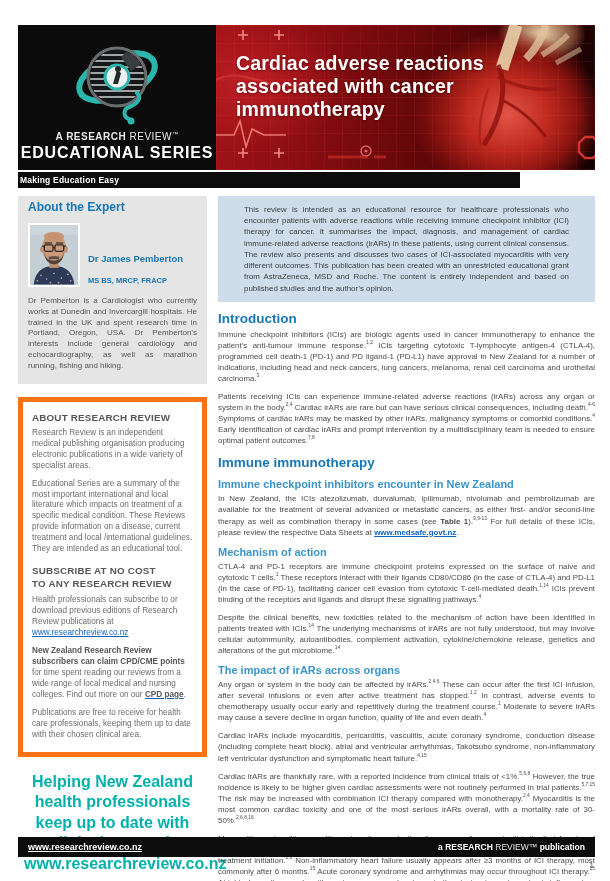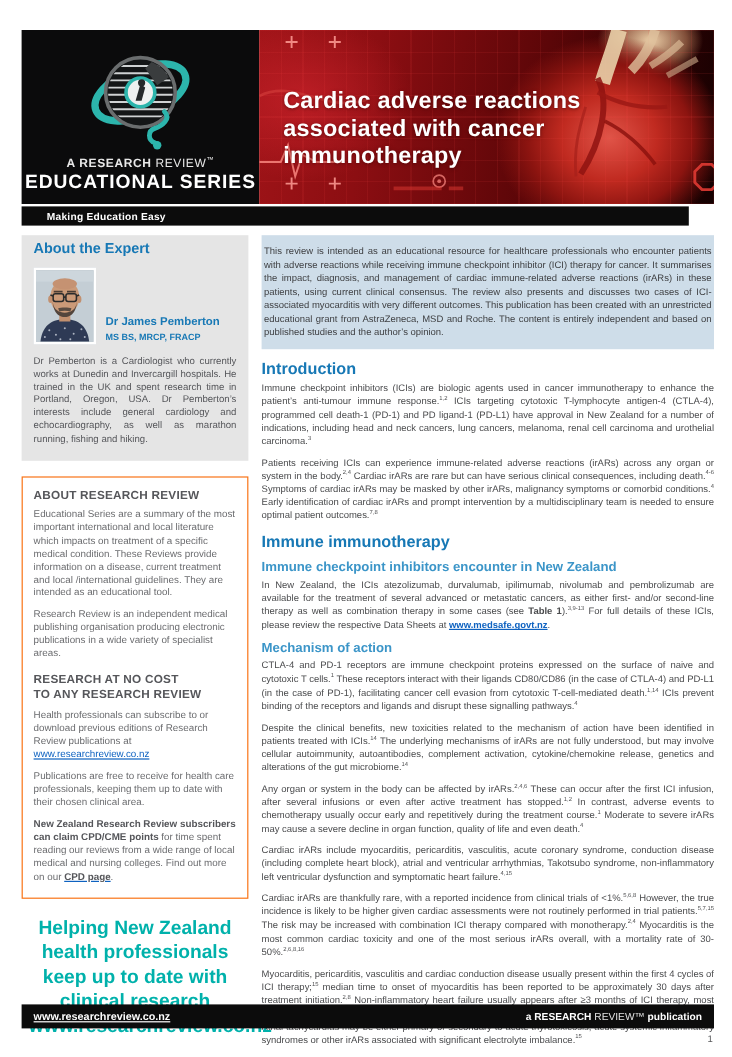--- a/index.html
+++ b/index.html
@@ -21,56 +21,56 @@
       radial-gradient(55px 38px at 86% 6%, #eccfa8 0%, rgba(200,140,100,0.55) 55%, rgba(120,40,30,0) 80%),
       radial-gradient(120px 90px at 10% 40%, rgba(220,40,50,0.55) 0%, rgba(150,10,20,0.0) 75%),
       linear-gradient(100deg, #a01418 0%, #8c0e12 25%, #5c0608 60%, #270203 88%, #140101 100%);
   }
   .hero::before { content:""; position:absolute; inset:0;
     background:
       repeating-linear-gradient(0deg, rgba(255,70,70,0.10) 0 1px, transparent 1px 18px),
       repeating-linear-gradient(90deg, rgba(255,70,70,0.10) 0 1px, transparent 1px 18px);
   }
   .hero-art { position:absolute; inset:0; width:100%; height:100%; }
-  .hero-title { position:absolute; left:20px; top:48px; width:340px; color:#ffffff; font-size:19.5px; line-height:1.17; font-weight:bold; letter-spacing:0.2px; text-shadow:0 1px 3px rgba(60,0,0,0.6); }
-
-  .edu-bar { position:absolute; left:18px; top:172px; width:556px; height:16px; background:#0c0c0c; color:#fff; font-size:8.5px; font-weight:bold; line-height:16px; padding-left:21px; letter-spacing:0.2px; }
+  .hero-title { position:absolute; left:20px; top:27px; width:340px; color:#ffffff; font-size:19.5px; line-height:1.17; font-weight:bold; letter-spacing:0.2px; text-shadow:0 1px 3px rgba(60,0,0,0.6); }
+
+  .edu-bar { position:absolute; left:18px; top:172px; width:502px; height:16px; background:#0c0c0c; color:#fff; font-size:8.5px; font-weight:bold; line-height:16px; padding-left:2px; letter-spacing:0.2px; }
 
   
   .sidebar { position:absolute; left:18px; top:196px; width:189px; }
   .expert-box { background:#e5e5e5; padding:4px 10px 12px 10px; }
   .expert-box h2 { color:#1778b5; font-size:12px; margin-bottom:9px; }
   .expert-row { display:flex; align-items:flex-end; }
   .expert-photo { width:52px; height:64px; border:2px solid #fff; background:#c2cdd4; flex:0 0 auto; }
   .expert-id { margin-left:8px; padding-bottom:2px; }
   .expert-name { color:#1778b5; font-size:9.5px; font-weight:bold; }
-  .expert-creds { color:#1778b5; font-size:7.5px; font-weight:bold; margin-top:2px; }
+  .expert-creds { color:#1778b5; font-size:7.5px; font-weight:bold; margin-top:12px; }
   .expert-bio { margin-top:9px; color:#55565a; font-size:8px; line-height:1.35; text-align:justify; }
 
-  .rr-box { margin-top:13px; background:#fff; border:1px solid #f97316; padding:10px 9px 11px 9px; }
+  .rr-box { margin-top:13px; background:#fff; border:5px solid #f97316; padding:10px 9px 11px 9px; }
   .rr-box h3 { color:#55565a; font-size:9.8px; letter-spacing:0.2px; margin-bottom:5px; }
   .rr-box h3.sub2 { margin-top:10px; line-height:1.25; }
   .rr-box p { color:#6b6c6f; font-size:8.2px; line-height:1.34; margin-bottom:7px; }
   .rr-box p:last-child { margin-bottom:0; }
   .rr-box a.slink { color:#0e62c0; text-decoration:underline; cursor:pointer; }
   .rr-box b { color:#55565a; }
 
   .teal-tagline { margin-top:15px; text-align:center; color:#00b1ab; font-weight:bold; font-size:16px; line-height:1.28; padding:0 6px; }
 
   .logo-footer { margin-top:13px; display:flex; align-items:center; padding-left:2px; }
   .logo-footer .lf-text { margin-left:4px; }
   .lf-main { font-size:14px; color:#4a4b4d; letter-spacing:0.3px; }
   .lf-main .w1 { font-weight:bold; }
   .lf-main .w2 { font-weight:normal; color:#8a8b8d; }
   .lf-main .tm { font-size:7px; vertical-align:super; color:#8a8b8d; }
   .lf-tag { font-size:6.6px; color:#2cb5ac; margin-top:1px; }
 
   
   .main { position:absolute; left:218px; top:196px; width:377px; }
-  .abstract { background:#cedde9; padding:8px 2px; color:#3f4043; font-size:7.9px; line-height:1.42; text-align:justify; }
+  .abstract { background:#cedde9; padding:8px 26px; color:#3f4043; font-size:7.9px; line-height:1.42; text-align:justify; }
   h2.section { color:#1778b5; font-size:13.5px; margin:9px 0 3px 0; }
   h3.subsection { color:#3b95c8; font-size:11px; margin:8px 0 3px 0; }
   p.body { color:#4a4b4d; font-size:7.9px; line-height:1.4; text-align:justify; margin-bottom:7px; }
   p.body sup, .abstract sup { font-size:0.62em; line-height:0; vertical-align:super; }
   p.body a.link { color:#0e62c0; text-decoration:underline; font-weight:bold; cursor:pointer; }
   p.body b { font-weight:bold; }
 
   
   .footer-bar { position:absolute; left:18px; top:837px; width:577px; height:20px; background:#0c0c0c; display:flex; align-items:center; justify-content:space-between; padding:0 10px; }
   .footer-link { color:#fff; font-weight:bold; font-size:9px; text-decoration:underline; cursor:pointer; }
@@ -201,26 +201,26 @@
         <div class="expert-id">
           <div class="expert-name">Dr James Pemberton</div>
           <div class="expert-creds">MS BS, MRCP, FRACP</div>
         </div>
       </div>
       <p class="expert-bio">Dr Pemberton is a Cardiologist who currently works at Dunedin and Invercargill hospitals. He trained in the UK and spent research time in Portland, Oregon, USA. Dr Pemberton’s interests include general cardiology and echocardiography, as well as marathon running, fishing and hiking.</p>
     </div>
 
     <div class="rr-box">
       <h3>ABOUT RESEARCH REVIEW</h3>
+      <p>Research Review is an independent medical publishing organisation producing electronic publications in a wide variety of specialist areas.</p>
       <p>Educational Series are a summary of the most important international and local literature which impacts on treatment of a specific medical condition. These Reviews provide information on a disease, current treatment and local /international guidelines. They are intended as an educational tool.</p>
-      <p>Research Review is an independent medical publishing organisation producing electronic publications in a wide variety of specialist areas.</p>
-      <h3 class="sub2"><span>RESEARCH AT NO COST</span><br><span>TO ANY RESEARCH REVIEW</span></h3>
+      <h3 class="sub2"><span>SUBSCRIBE AT NO COST</span><br><span>TO ANY RESEARCH REVIEW</span></h3>
       <p>Health professionals can subscribe to or download previous editions of Research Review publications at <a class="slink">www.researchreview.co.nz</a></p>
+      <p><b>New Zealand Research Review subscribers can claim CPD/CME points</b> for time spent reading our reviews from a wide range of local medical and nursing colleges. Find out more on our <a class="slink"><b>CPD page</b></a>.</p>
       <p>Publications are free to receive for health care professionals, keeping them up to date with their chosen clinical area.</p>
-      <p><b>New Zealand Research Review subscribers can claim CPD/CME points</b> for time spent reading our reviews from a wide range of local medical and nursing colleges. Find out more on our <a class="slink"><b>CPD page</b></a>.</p>
     </div>
 
     <div class="teal-tagline">Helping New Zealand health professionals keep up to date with clinical research www.researchreview.co.nz</div>
 
     <div class="logo-footer">
       <svg width="42" height="42" viewBox="0 0 42 42">
         <ellipse cx="20" cy="19" rx="19" ry="10" fill="none" stroke="#2cb5ac" stroke-width="3" transform="rotate(-22 20 19)"></ellipse>
         <circle cx="20" cy="19" r="12.5" fill="#ffffff" stroke="#3a3d3e" stroke-width="2"></circle>
         <g stroke="#9aa0a1" stroke-width="1">
           <line x1="10" y1="13" x2="30" y2="13"></line>
@@ -248,20 +248,21 @@
     <p class="body">Patients receiving ICIs can experience immune-related adverse reactions (irARs) across any organ or system in the body.<sup>2,4</sup> Cardiac irARs are rare but can have serious clinical consequences, including death.<sup>4-6</sup> Symptoms of cardiac irARs may be masked by other irARs, malignancy symptoms or comorbid conditions.<sup>4</sup> Early identification of cardiac irARs and prompt intervention by a multidisciplinary team is needed to ensure optimal patient outcomes.<sup>7,8</sup></p>
 
     <h2 class="section">Immune immunotherapy</h2>
     <h3 class="subsection">Immune checkpoint inhibitors encounter in New Zealand</h3>
     <p class="body">In New Zealand, the ICIs atezolizumab, durvalumab, ipilimumab, nivolumab and pembrolizumab are available for the treatment of several advanced or metastatic cancers, as either first- and/or second-line therapy as well as combination therapy in some cases (see <b>Table 1</b>).<sup>3,9-13</sup> For full details of these ICIs, please review the respective Data Sheets at <a class="link">www.medsafe.govt.nz</a>.</p>
 
     <h3 class="subsection">Mechanism of action</h3>
     <p class="body">CTLA-4 and PD-1 receptors are immune checkpoint proteins expressed on the surface of naive and cytotoxic T cells.<sup>1</sup> These receptors interact with their ligands CD80/CD86 (in the case of CTLA-4) and PD-L1 (in the case of PD-1), facilitating cancer cell evasion from cytotoxic T-cell-mediated death.<sup>1,14</sup> ICIs prevent binding of the receptors and ligands and disrupt these signalling pathways.<sup>4</sup></p>
     <p class="body">Despite the clinical benefits, new toxicities related to the mechanism of action have been identified in patients treated with ICIs.<sup>14</sup> The underlying mechanisms of irARs are not fully understood, but may involve cellular autoimmunity, autoantibodies, complement activation, cytokine/chemokine release, genetics and alterations of the gut microbiome.<sup>14</sup></p>
 
+    <h3 class="subsection">The impact of irARs across organs</h3>
     <p class="body">Any organ or system in the body can be affected by irARs.<sup>2,4,6</sup> These can occur after the first ICI infusion, after several infusions or even after active treatment has stopped.<sup>1,2</sup> In contrast, adverse events to chemotherapy usually occur early and repetitively during the treatment course.<sup>1</sup> Moderate to severe irARs may cause a severe decline in organ function, quality of life and even death.<sup>4</sup></p>
     <p class="body">Cardiac irARs include myocarditis, pericarditis, vasculitis, acute coronary syndrome, conduction disease (including complete heart block), atrial and ventricular arrhythmias, Takotsubo syndrome, non-inflammatory left ventricular dysfunction and symptomatic heart failure.<sup>4,15</sup></p>
     <p class="body">Cardiac irARs are thankfully rare, with a reported incidence from clinical trials of &lt;1%.<sup>5,6,8</sup> However, the true incidence is likely to be higher given cardiac assessments were not routinely performed in trial patients.<sup>5,7,15</sup> The risk may be increased with combination ICI therapy compared with monotherapy.<sup>2,4</sup> Myocarditis is the most common cardiac toxicity and one of the most serious irARs overall, with a mortality rate of 30-50%.<sup>2,6,8,16</sup></p>
     <p class="body">Myocarditis, pericarditis, vasculitis and cardiac conduction disease usually present within the first 4 cycles of ICI therapy;<sup>15</sup> median time to onset of myocarditis has been reported to be approximately 30 days after treatment initiation.<sup>2,8</sup> Non-inflammatory heart failure usually appears after ≥3 months of ICI therapy, most commonly after 6 months.<sup>15</sup> Acute coronary syndrome and arrhythmias may occur throughout ICI therapy.<sup>15</sup> Atrial tachycardias may be either primary or secondary to acute thyrotoxicosis, acute systemic inflammatory syndromes or other irARs associated with significant electrolyte imbalance.<sup>15</sup></p>
   </div>
 
   <div class="footer-bar">
     <a class="footer-link">www.researchreview.co.nz</a>
     <div class="footer-pub"><span class="bold">a RESEARCH</span><span class="light"> REVIEW™ </span><span class="bold">publication</span></div>
   </div>

